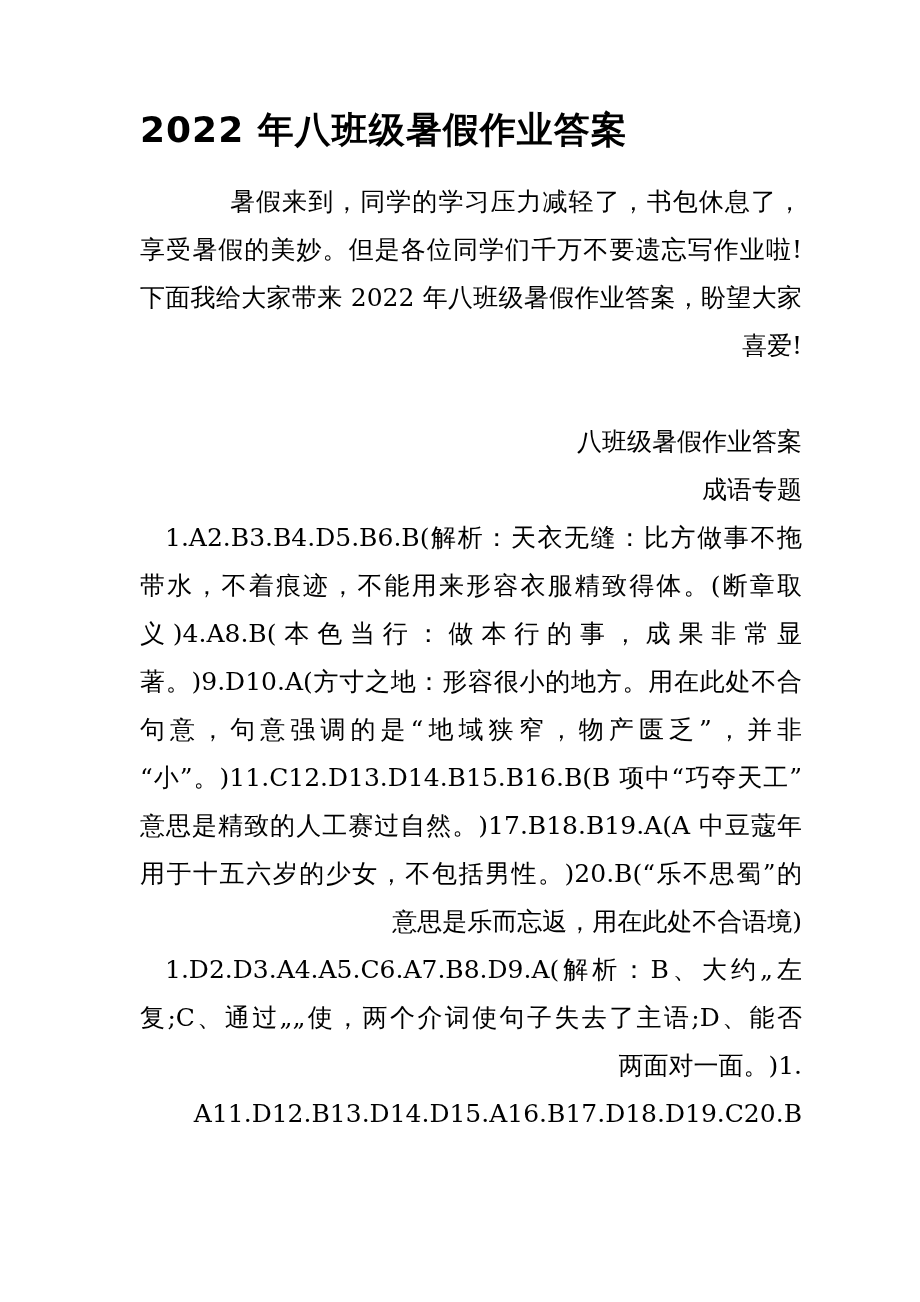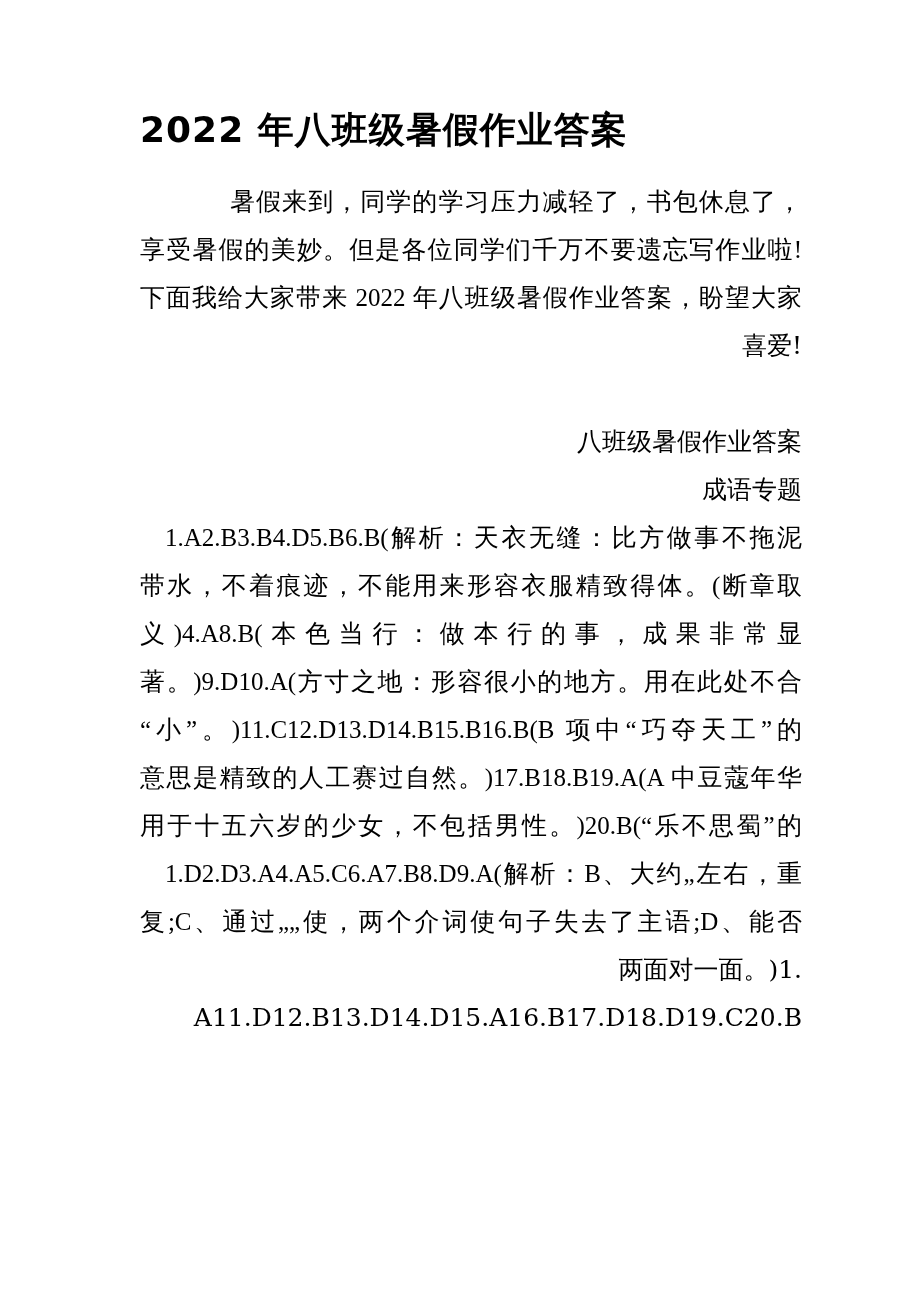--- a/index.html
+++ b/index.html
@@ -29,21 +29,20 @@
   .line {
     font-size: 25px;
     line-height: 48px;
     height: 48px;
     overflow: hidden;
     text-align: right;
   }
   .just {
     text-align: justify;
     text-align-last: justify;
-    font-family: Liberation Serif, serif;
   }
   .ind-lg { text-indent: 90px; }
   .ind-sm { text-indent: 25px; }
   .blank {  }
 </style>
 </head>
 <body>
 
 <div class="doc">
 
@@ -53,21 +52,23 @@
   <div class="line just">享受暑假的美妙。但是各位同学们千万不要遗忘写作业啦!</div>
   <div class="line just">下面我给大家带来 2022 年八班级暑假作业答案，盼望大家</div>
   <div class="line">喜爱!</div>
   <div class="line blank"></div>
   <div class="line ind-sm">八班级暑假作业答案</div>
   <div class="line ind-sm">成语专题</div>
   <div class="line just ind-sm">1.A2.B3.B4.D5.B6.B(解析：天衣无缝：比方做事不拖泥</div>
   <div class="line just">带水，不着痕迹，不能用来形容衣服精致得体。(断章取</div>
   <div class="line just">义)4.A8.B(本色当行：做本行的事，成果非常显</div>
   <div class="line just">著。)9.D10.A(方寸之地：形容很小的地方。用在此处不合</div>
+  <div class="line just">句意，句意强调的是“地域狭窄，物产匮乏”，并非</div>
   <div class="line just">“小”。)11.C12.D13.D14.B15.B16.B(B 项中“巧夺天工”的</div>
   <div class="line just">意思是精致的人工赛过自然。)17.B18.B19.A(A 中豆蔻年华</div>
   <div class="line just">用于十五六岁的少女，不包括男性。)20.B(“乐不思蜀”的</div>
+  <div class="line">意思是乐而忘返，用在此处不合语境)</div>
   <div class="line just ind-sm">1.D2.D3.A4.A5.C6.A7.B8.D9.A(解析：B、大约„左右，重</div>
   <div class="line just">复;C、通过„„使，两个介词使句子失去了主语;D、能否„„是，</div>
   <div class="line">两面对一面。)1.</div>
   <div class="line ind-sm">A11.D12.B13.D14.D15.A16.B17.D18.D19.C20.B</div>
 
 </div>
 
 </body></html>

